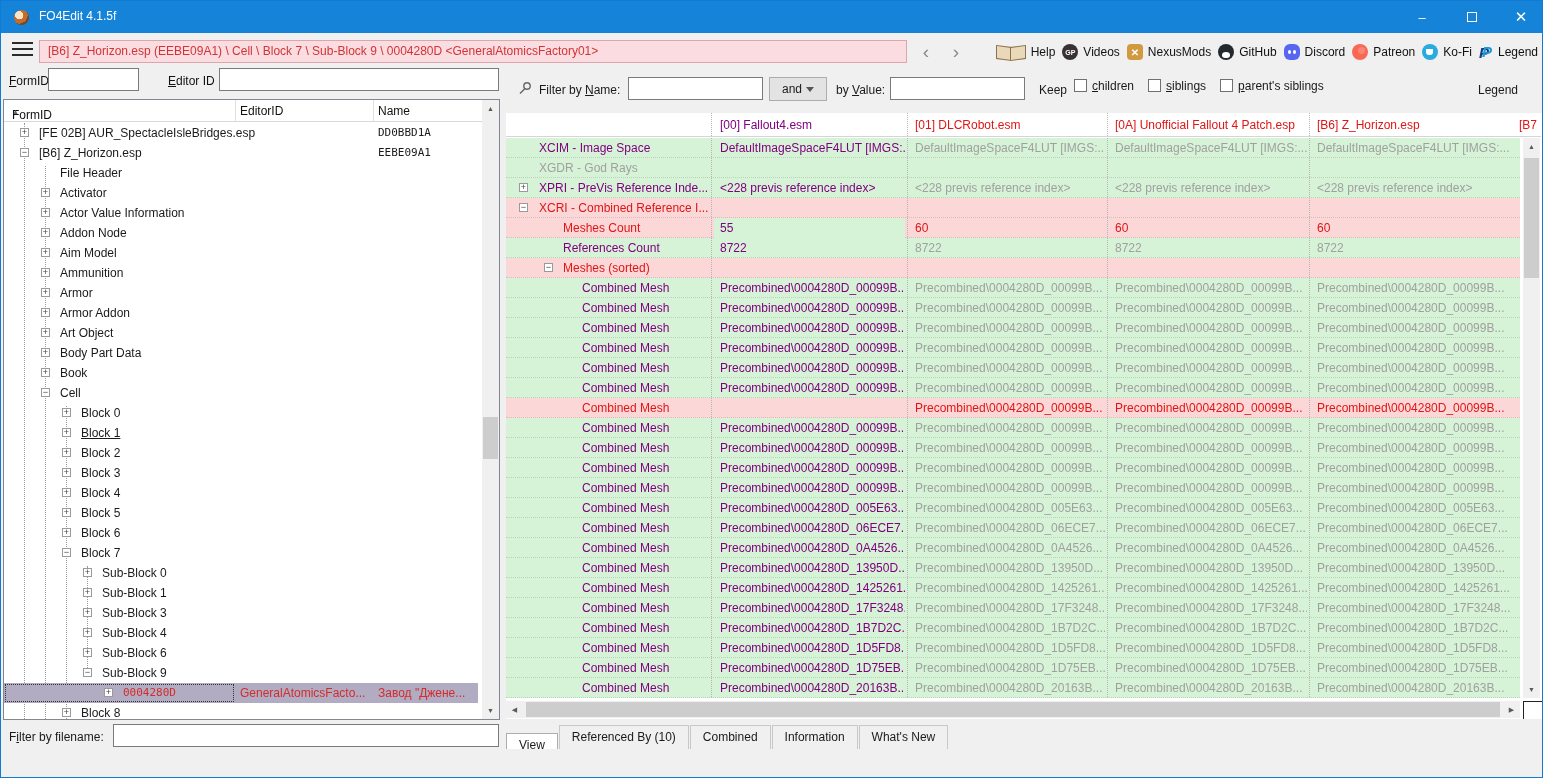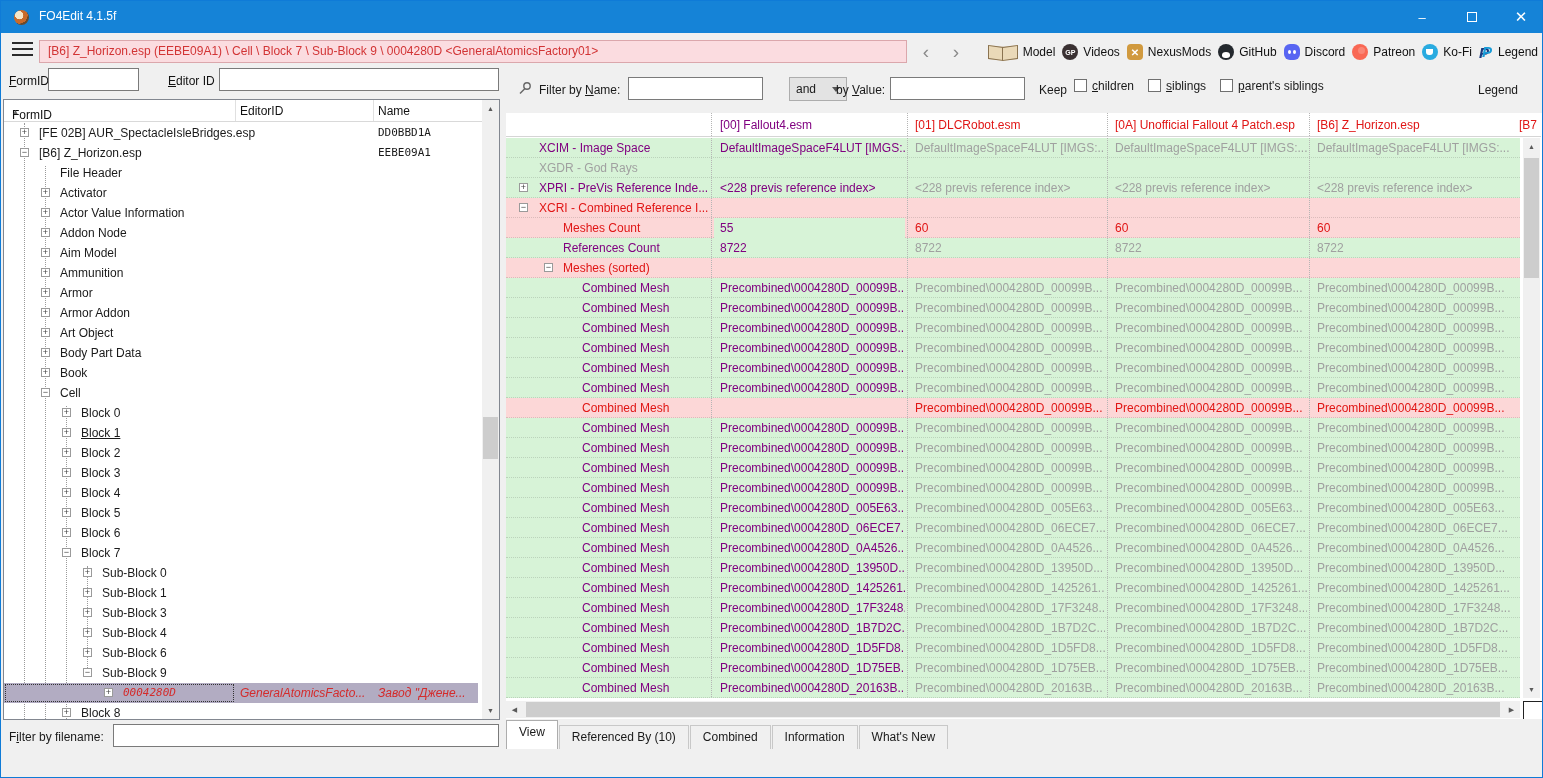--- a/index.html
+++ b/index.html
@@ -56,21 +56,21 @@
   #formid-input{left:47px;top:67px;width:91px;}
   #editorid-input{left:218px;top:67px;width:280px;}
   u{text-decoration:underline;}
 
   
   #rfilter{left:505px;top:66px;width:1038px;height:44px;}
   #pin-icon{left:12px;top:14px;}
   #f-name-label{left:33px;top:16px;}
   #f-name-input{position:absolute;left:122px;top:10px;width:135px;}
   #f-op{left:263px;top:10px;width:58px;height:24px;background:#e3e3e3;border:1px solid #adadad;
-        display:flex;align-items:center;justify-content:space-between;padding:0 6px;margin-left:20px;}
+        display:flex;align-items:center;justify-content:space-between;padding:0 12px;}
   #f-op .chev{width:0;height:0;border-left:4px solid transparent;border-right:4px solid transparent;border-top:5px solid #555;}
   #f-value-label{left:330px;top:16px;}
   #f-value-input{position:absolute;left:384px;top:10px;width:135px;}
   #keep-label{left:533px;top:16px;}
   #keep-boxes{left:568px;top:12px;display:flex;gap:14px;align-items:center;}
   .ckbox{width:13px;height:13px;background:#fff;border:1px solid #707070;display:inline-block;vertical-align:-2px;margin-right:5px;}
   #legend-label{left:972px;top:16px;}
 
   
   #tree-box{left:2px;top:98px;width:497px;height:621px;background:#fff;border:1px solid #828790;}
@@ -79,21 +79,21 @@
   .th-sep{position:absolute;top:0;bottom:0;width:1px;background:#e0e0e0;}
   #tree-rows{position:absolute;left:0;top:23px;right:17px;bottom:0;overflow:hidden;}
   .trow{position:absolute;left:0;right:0;height:20px;}
   .trow .tlabel{position:absolute;top:3px;white-space:nowrap;}
   .expander{position:absolute;width:9px;height:9px;background:#fff;border:1px solid #9a9a9a;
     font-size:9px;line-height:7px;text-align:center;color:#444;top:5px;}
   .tguide{position:absolute;width:1px;border-left:1px dotted #9a9a9a;}
   .sel-bg{position:absolute;left:0;right:4px;top:0;height:20px;background:#b2acc2;}
   .focus-cell{position:absolute;left:0;top:0;width:231px;height:20px;outline:1px dotted #333;outline-offset:-2px;}
   .mono{font-family:"DejaVu Sans Mono",monospace;font-size:11px;}
-  .red-t{color:#d42b2b;font-style:italic;}
+  .red-t{color:#d42b2b;}
   #tree-vscroll{position:absolute;right:0;top:0;width:17px;bottom:0;background:#f0f0f0;}
   .sarrow{position:absolute;left:0;width:17px;height:17px;color:#5a5a5a;font-size:7px;display:flex;align-items:center;justify-content:center;}
   .sthumb{position:absolute;left:1px;width:15px;background:#cdcdcd;}
 
   
   #lfilter-label{left:8px;top:729px;}
   #lfilter-input{left:112px;top:723px;width:386px;}
 
   
   #grid{left:505px;top:112px;width:1036px;height:606px;background:#fff;}
@@ -108,21 +108,21 @@
   .c-purple{color:#800080;} .c-gray{color:#a0a0a0;} .c-red{color:#e01515;}
   .colsep{position:absolute;top:0;bottom:0;width:1px;border-left:1px dotted #b5b5b5;}
   .gguide{position:absolute;width:1px;border-left:1px dotted #b9ccb9;}
   #grid-vscroll{position:absolute;left:1017px;top:25px;width:17px;height:560px;background:#f0f0f0;}
   #grid-hscroll{position:absolute;left:0;top:588px;width:1014px;height:17px;background:#f0f0f0;}
   #grid-corner{position:absolute;left:1017px;top:588px;width:19px;height:18px;background:#fff;border-left:1px solid #222;border-top:1px solid #222;}
 
   
   #tabs{left:505px;top:722px;width:1038px;height:26px;display:flex;align-items:flex-end;}
   .tab{height:24px;padding:4px 12px 0 12px;border:1px solid #c8c8c8;border-bottom:none;background:#f0f0f0;margin-right:1px;white-space:nowrap;}
-  .tab.active{background:#fff;height:29px;border-color:#adadad;}
+  .tab.active{background:#fff;height:16px;border-color:#adadad;}
 
   
   #statusbar{left:0;top:750px;width:100%;height:27px;background:#f0f0f0;border-top:1px solid #dcdcdc;padding:6px 0 0 8px;}
 </style>
 </head>
 <body>
 
 <div id="win">
 
   <div id="titlebar" class="abs">
@@ -140,21 +140,21 @@
       <div></div>
       <div></div>
       <div></div>
     </div>
   <div id="breadcrumb" class="abs nowrap">[B6] Z_Horizon.esp (EEBE09A1) \ Cell \ Block 7 \ Sub-Block 9 \ 0004280D &lt;GeneralAtomicsFactory01&gt;</div>
   <div id="nav-back" class="abs navbtn">‹</div>
   <div id="nav-fwd" class="abs navbtn">›</div>
   <div id="links" class="abs">
       <div class="link">
         <div class="icon-book"></div>
-        <div class="lbl">Model</div>
+        <div class="lbl">Help</div>
       </div>
       <div class="link">
         <div class="cicon icon-videos">GP</div>
         <div class="lbl">Videos</div>
       </div>
       <div class="link">
         <div class="cicon icon-nexus">✕</div>
         <div class="lbl">NexusMods</div>
       </div>
       <div class="link">

